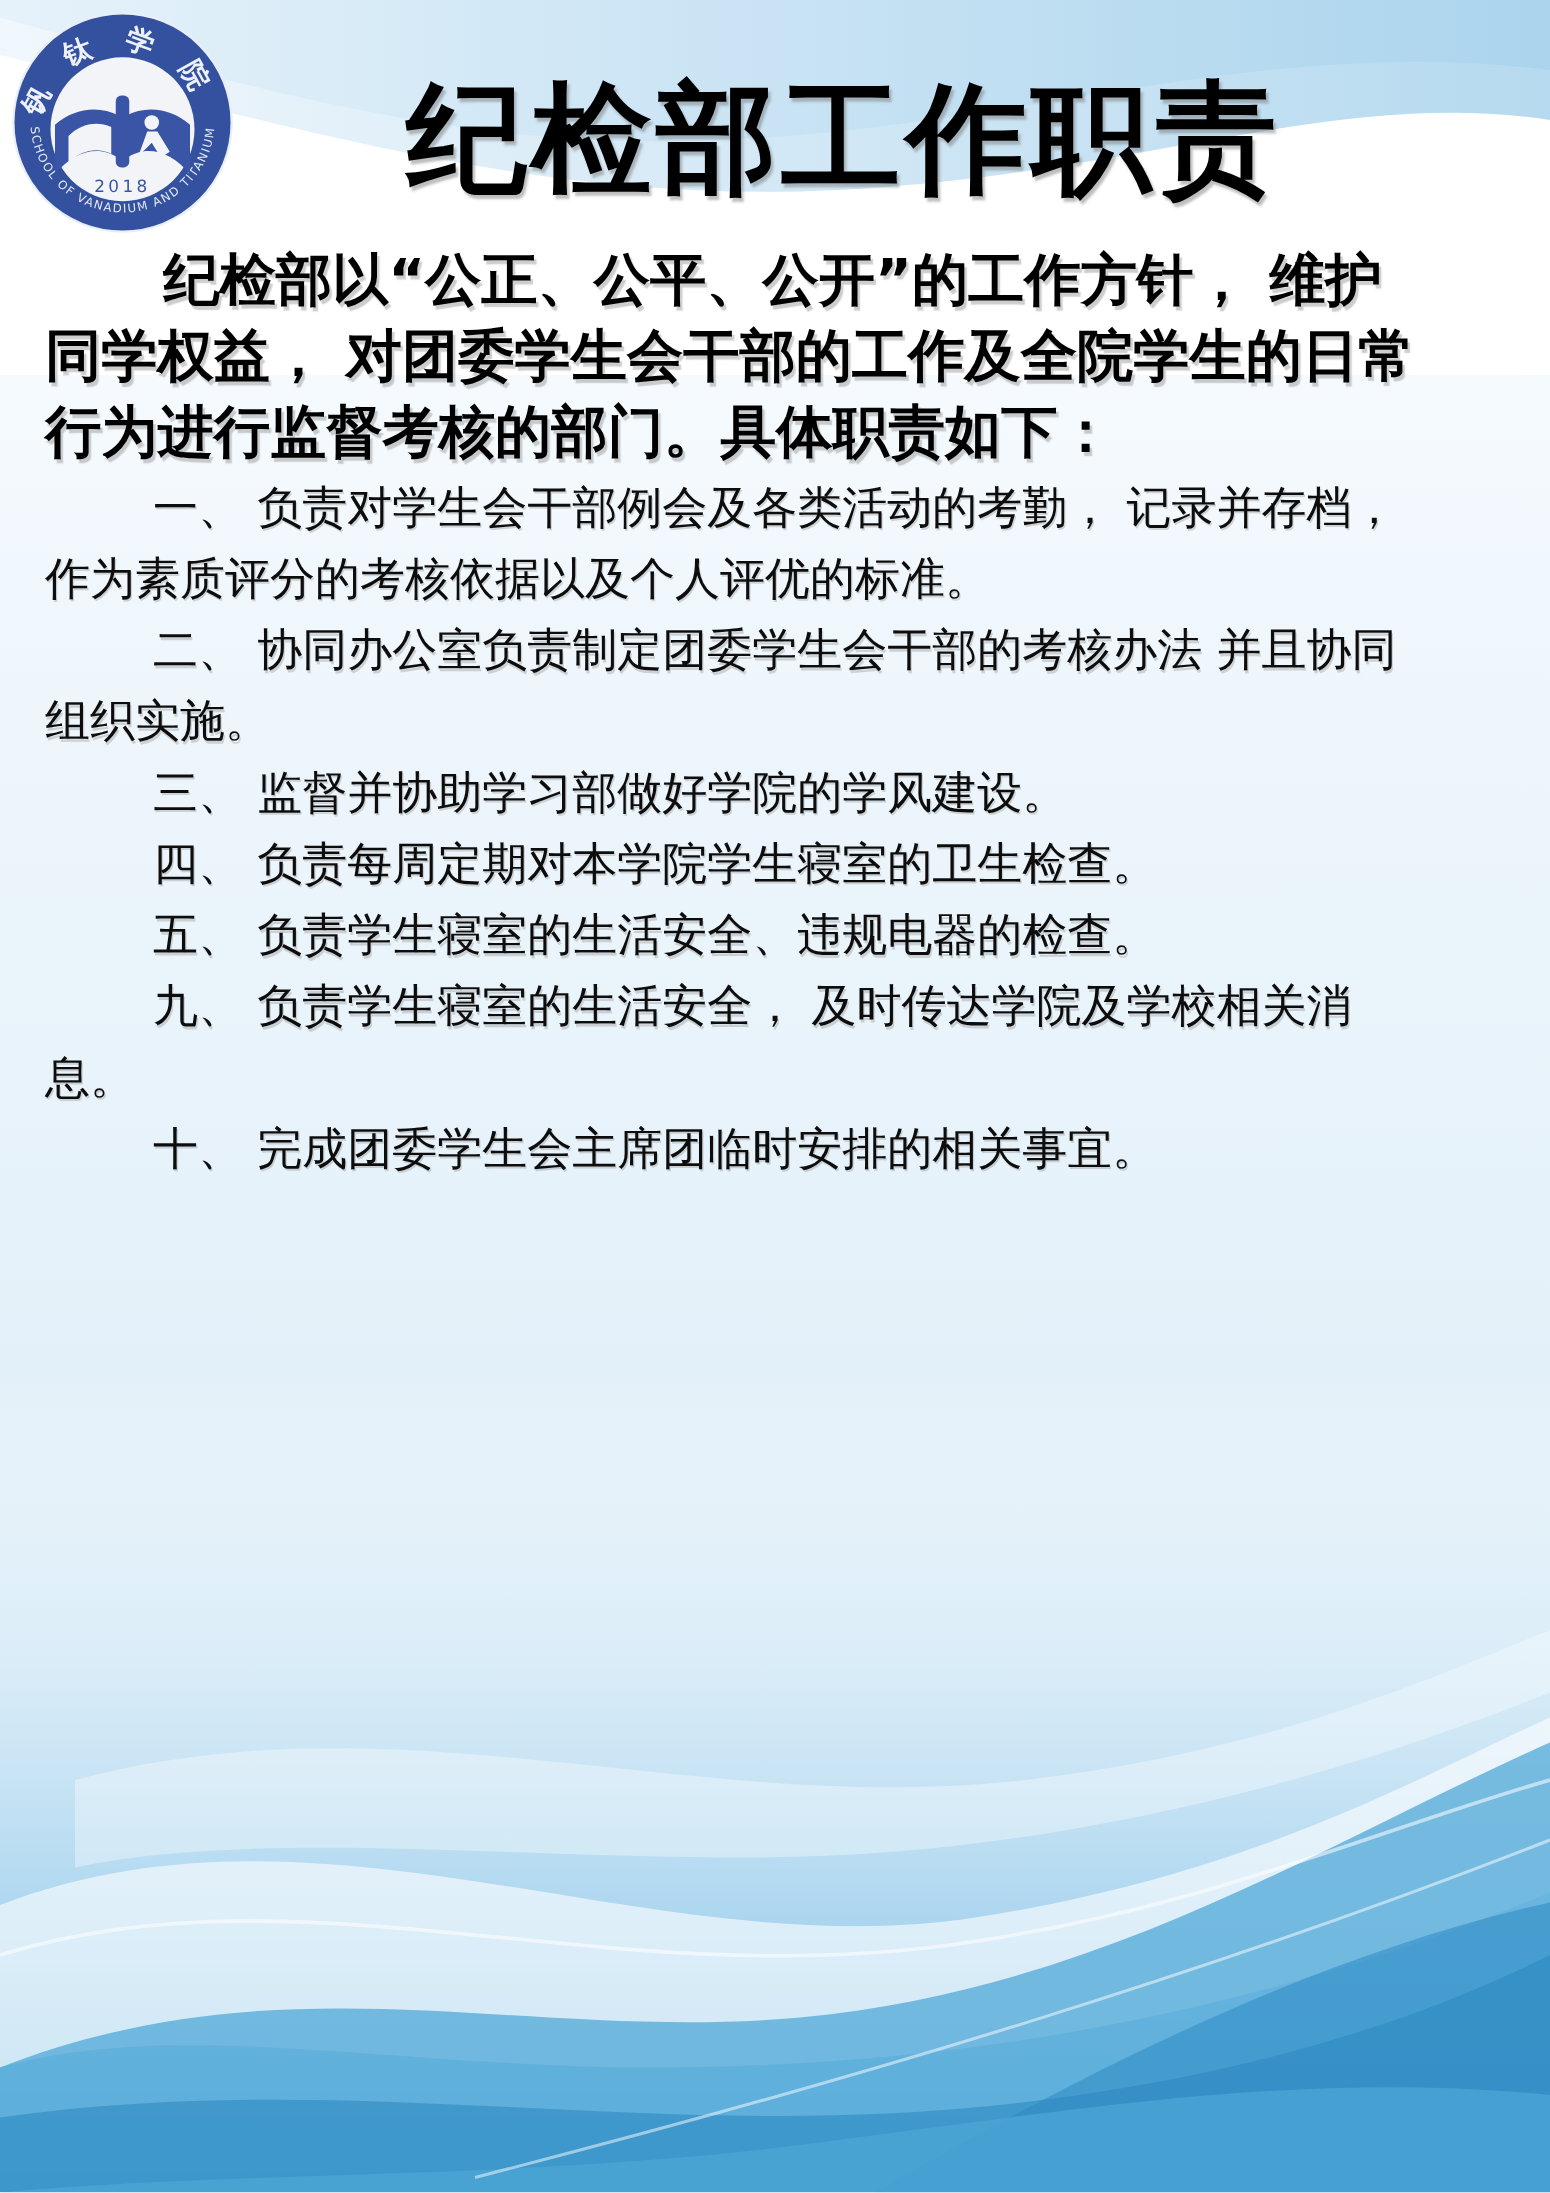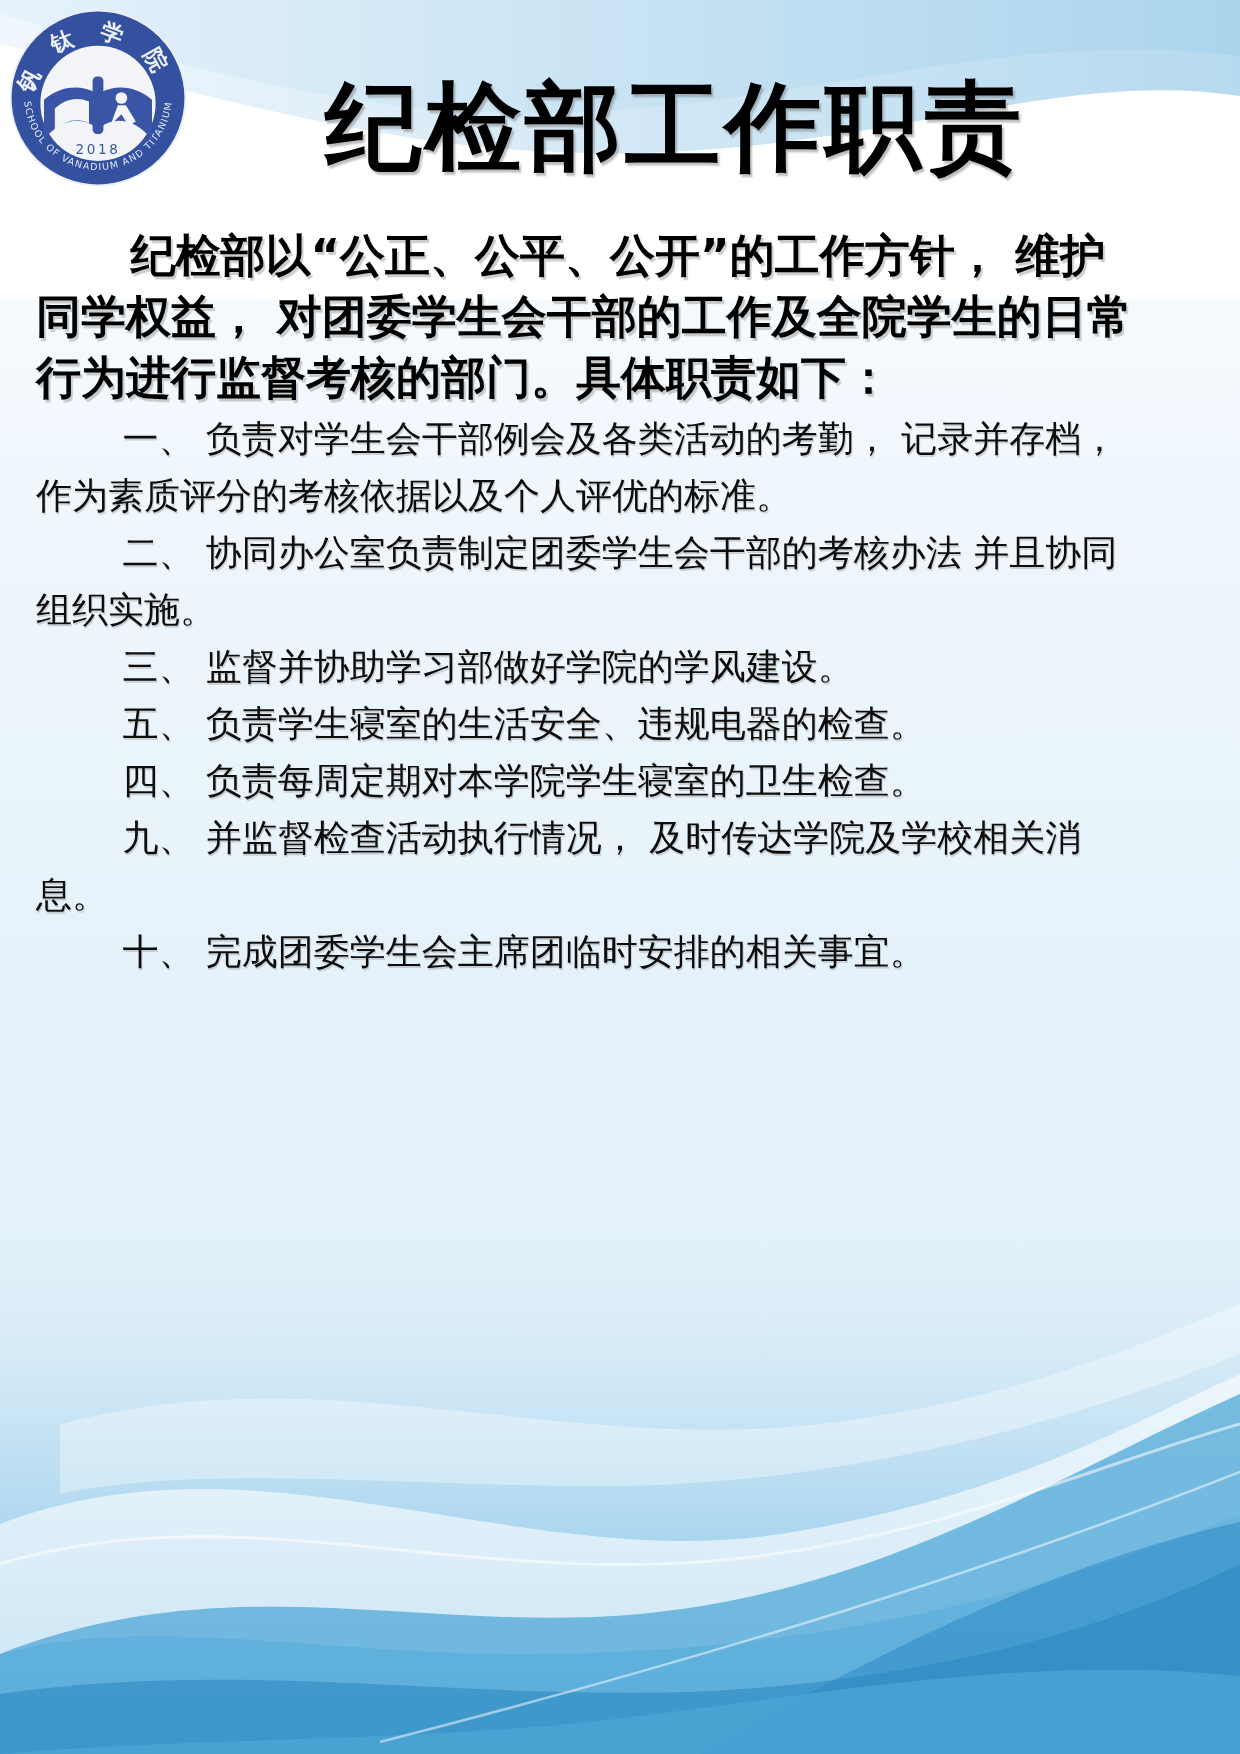--- a/index.html
+++ b/index.html
@@ -9,21 +9,21 @@
     width:1240px;height:1754px;
     margin:0 auto;
     overflow:hidden;
     background:linear-gradient(180deg,#ffffff 0%,#f7fbfe 14%,#eef6fc 32%,#e6f2fa 55%,#ddeef8 75%,#d5eaf6 100%);
   }
   .bg-top{position:absolute;top:0;left:0;width:1240px;height:300px;z-index:0;}
   .bg-bottom{position:absolute;bottom:0;left:0;width:1240px;height:660px;z-index:0;}
   .content{position:relative;z-index:2;}
   .logo{position:absolute;top:8px;left:8px;width:180px;height:180px;z-index:3;}
   h1.title{
-    margin:16px;padding:54px 0 0 110px;
+    margin:0;padding:54px 0 0 110px;
     text-align:center;
     font-family:"DejaVu Serif",serif;
     font-weight:900;
     font-size:96px;
     line-height:1.18;
     color:#000000;
     letter-spacing:4px;
     text-shadow:2px 3px 2px rgba(110,110,110,0.45);
   }
   .body-text{padding:26px 102px 0 36px;}
@@ -116,21 +116,21 @@
   <div class="content">
     <h1 class="title">纪检部工作职责</h1>
 
     <div class="body-text">
       <p class="intro">纪检部以“公正、公平、公开”的工作方针， 维护同学权益， 对团委学生会干部的工作及全院学生的日常行为进行监督考核的部门。具体职责如下：</p>
 
       <div class="duties">
         <p>一、 负责对学生会干部例会及各类活动的考勤， 记录并存档，作为素质评分的考核依据以及个人评优的标准。</p>
         <p>二、 协同办公室负责制定团委学生会干部的考核办法 并且协同组织实施。</p>
         <p>三、 监督并协助学习部做好学院的学风建设。</p>
+        <p>四、 负责每周定期对本学院学生寝室的卫生检查。</p>
         <p>五、 负责学生寝室的生活安全、违规电器的检查。</p>
-        <p>四、 负责每周定期对本学院学生寝室的卫生检查。</p>
-        <p>九、 并监督检查活动执行情况， 及时传达学院及学校相关消息。</p>
+        <p>九、 负责学生寝室的生活安全， 及时传达学院及学校相关消息。</p>
         <p>十、 完成团委学生会主席团临时安排的相关事宜。</p>
       </div>
     </div>
   </div>
 
 </div>
 
 </body></html>

